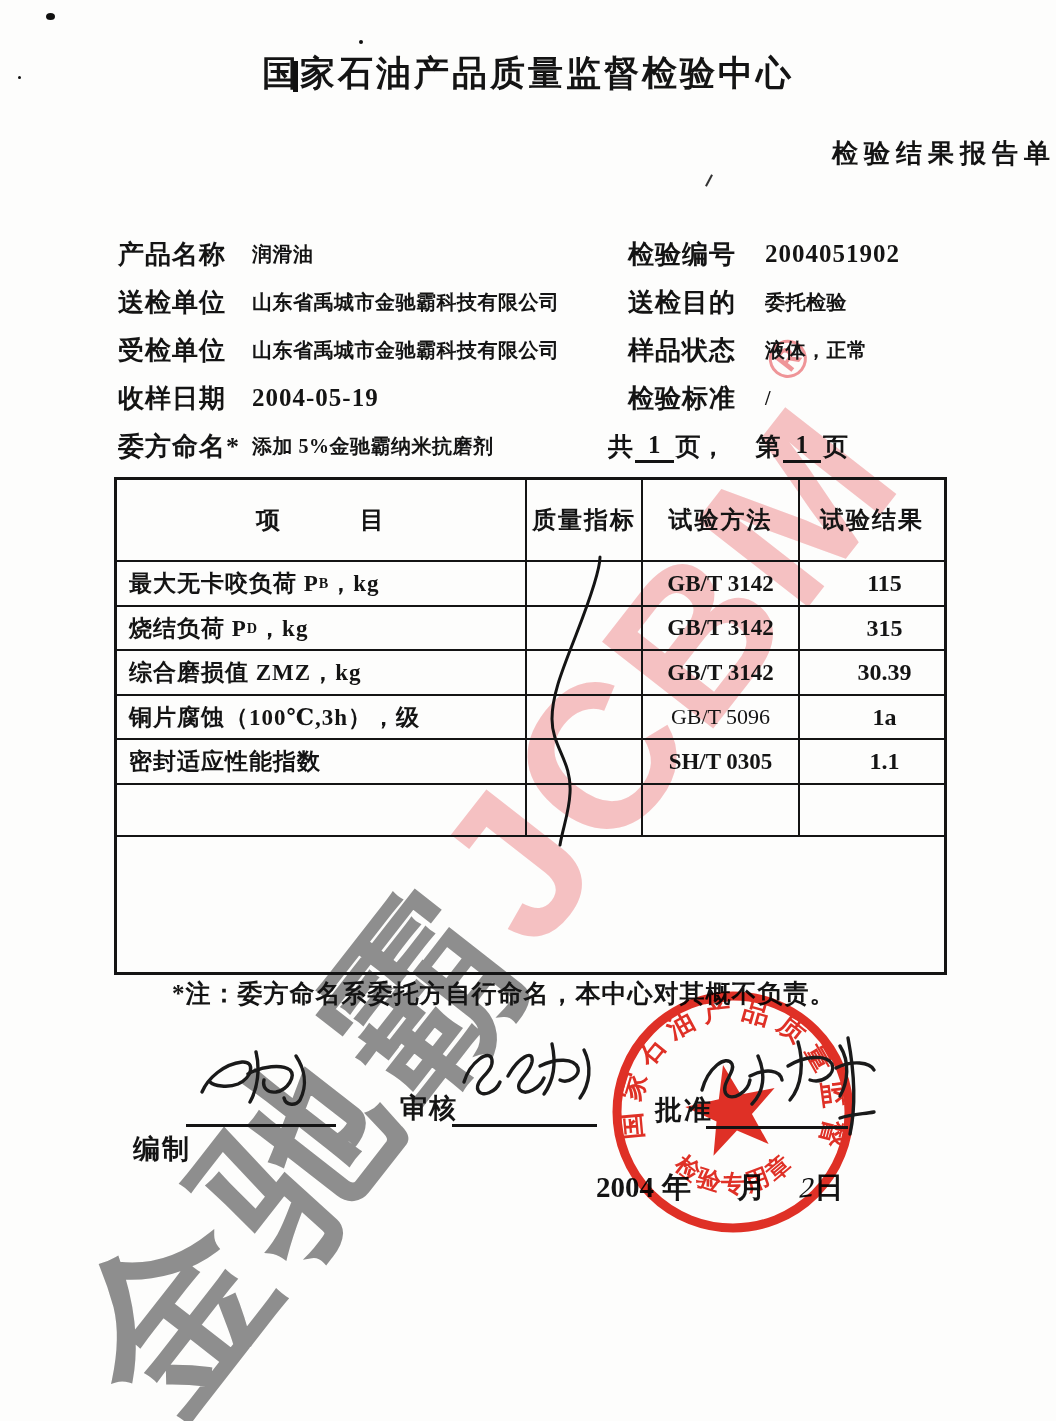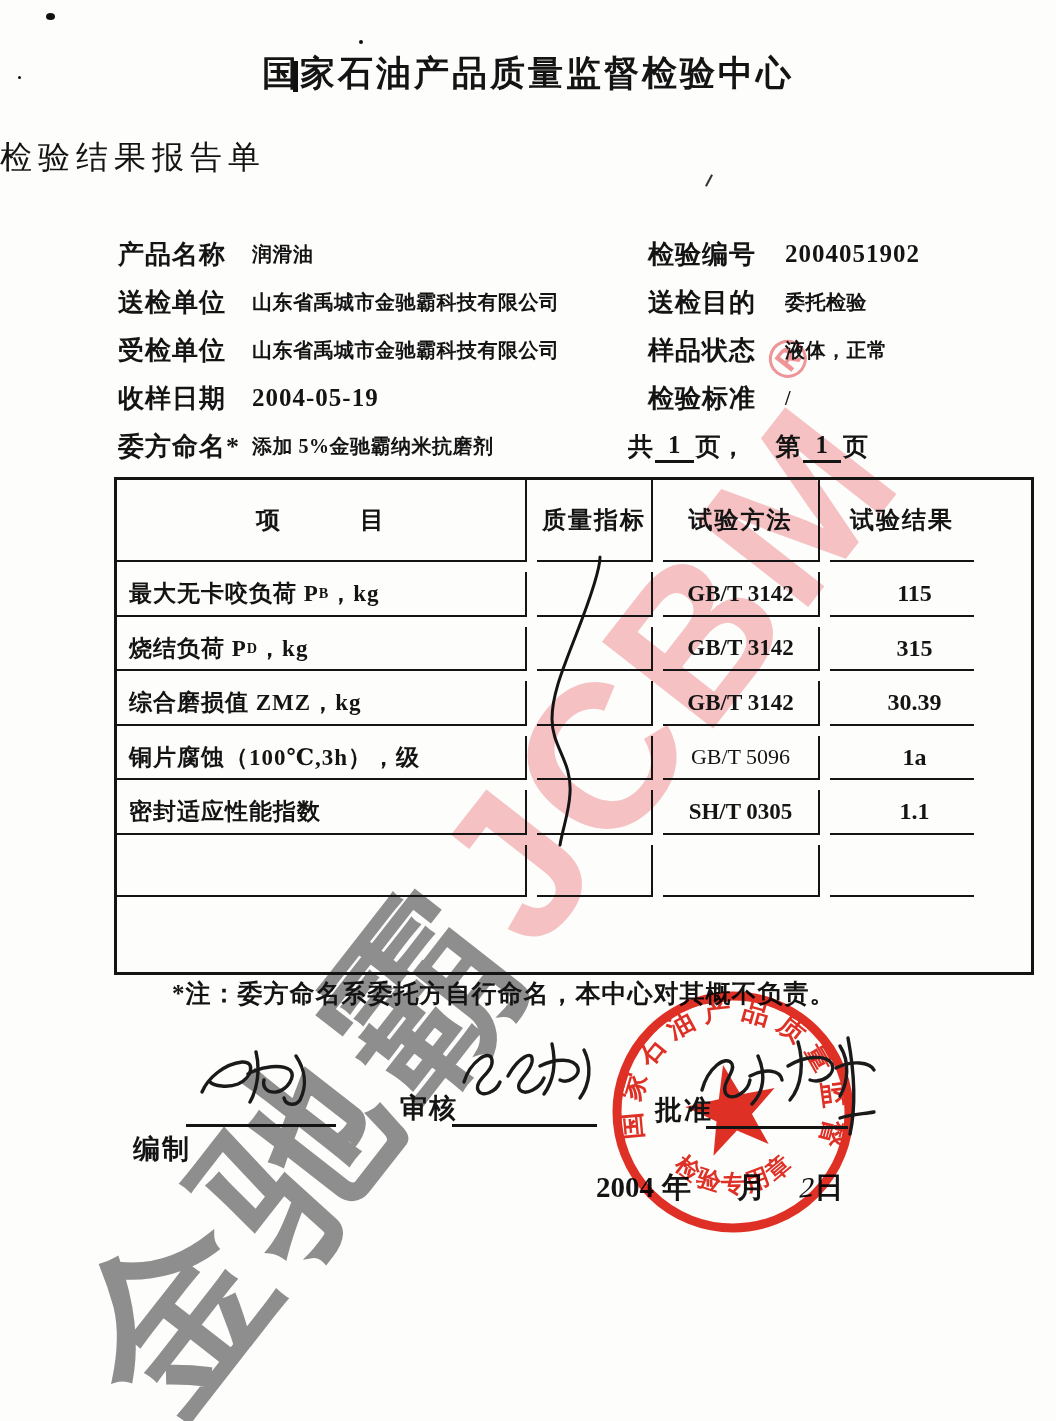--- a/index.html
+++ b/index.html
@@ -14,41 +14,41 @@
     position:absolute;left:100px;top:1290px;z-index:1;
     transform:rotate(-52deg);transform-origin:0 50%;
     white-space:nowrap;pointer-events:none;line-height:0;
   }
   .wm-cjk{font-size:185px;font-weight:700;letter-spacing:14px;color:rgba(110,110,110,0.78);}
   .wm-latin{font-size:205px;font-weight:900;letter-spacing:6px;color:rgba(236,128,132,0.48);font-family:"Liberation Sans","DejaVu Sans",sans-serif;}
   .wm-reg{font-size:54px;font-weight:700;color:rgba(233,108,114,0.72);vertical-align:150px;font-family:"Liberation Sans","DejaVu Sans",sans-serif;}
   
   .doc-title{position:absolute;top:50px;left:0;width:100%;text-align:center;
     font-size:35px;font-weight:700;letter-spacing:3px;z-index:2;}
-  .doc-subtitle{position:absolute;top:136px;left:0;width:100%;text-align:left;
-    font-size:32px;font-weight:400;letter-spacing:6px;z-index:2;}
+  .doc-subtitle{position:absolute;top:136px;left:0;width:100%;text-align:right;
+    font-size:26px;font-weight:700;letter-spacing:6px;z-index:2;}
   
   .info-col{position:absolute;z-index:2;}
   .info-left{left:118px;top:230px;width:500px;}
-  .info-right{left:648px;top:230px;width:330px;}
+  .info-right{left:628px;top:230px;width:330px;}
   .irow{height:48px;display:flex;align-items:center;font-weight:700;}
   .ilabel{font-size:26px;letter-spacing:1px;flex:0 0 auto;}
   .info-left .ilabel{width:134px;}
   .info-right .ilabel{width:137px;}
   .ivalue{font-size:20px;letter-spacing:0.5px;}
   .ivalue.num{font-size:25px;letter-spacing:1px;}
   .pages-row{margin-left:-20px;font-size:25px;}
   .pg-num{display:inline-block;border-bottom:3px solid #141414;padding:0 13px;line-height:30px;margin:0 2px;}
   .pg-sep{display:inline-block;width:30px;}
   
   .rtable{
-    position:absolute;left:114px;top:477px;width:920px;height:498px;
+    position:absolute;left:114px;top:477px;width:833px;height:498px;
     display:grid;grid-template-columns:410px 116px 157px 144px;
     grid-template-rows:82px 45px 44px 45px 44px 45px 52px 135px;
-    border:3px solid #141414;box-sizing:border-box;z-index:2;background:transparent;gap:10px;
+    border:3px solid #141414;box-sizing:border-box;z-index:2;background:transparent;
   }
   .cell{border-right:2px solid #141414;border-bottom:2px solid #141414;
     display:flex;align-items:center;justify-content:center;box-sizing:border-box;
     font-weight:700;font-size:23px;}
   .cell.c4{border-right:none;}
   .cell.item{justify-content:flex-start;padding-left:12px;letter-spacing:1px;}
   .cell.head{font-size:24px;letter-spacing:2px;}
   .cell.result{font-size:24px;padding-left:25px;}
   .cell.method-light{font-weight:400;font-size:22px;}
   .cell.comment-cell{grid-column:1 / -1;border-right:none;border-bottom:none;

